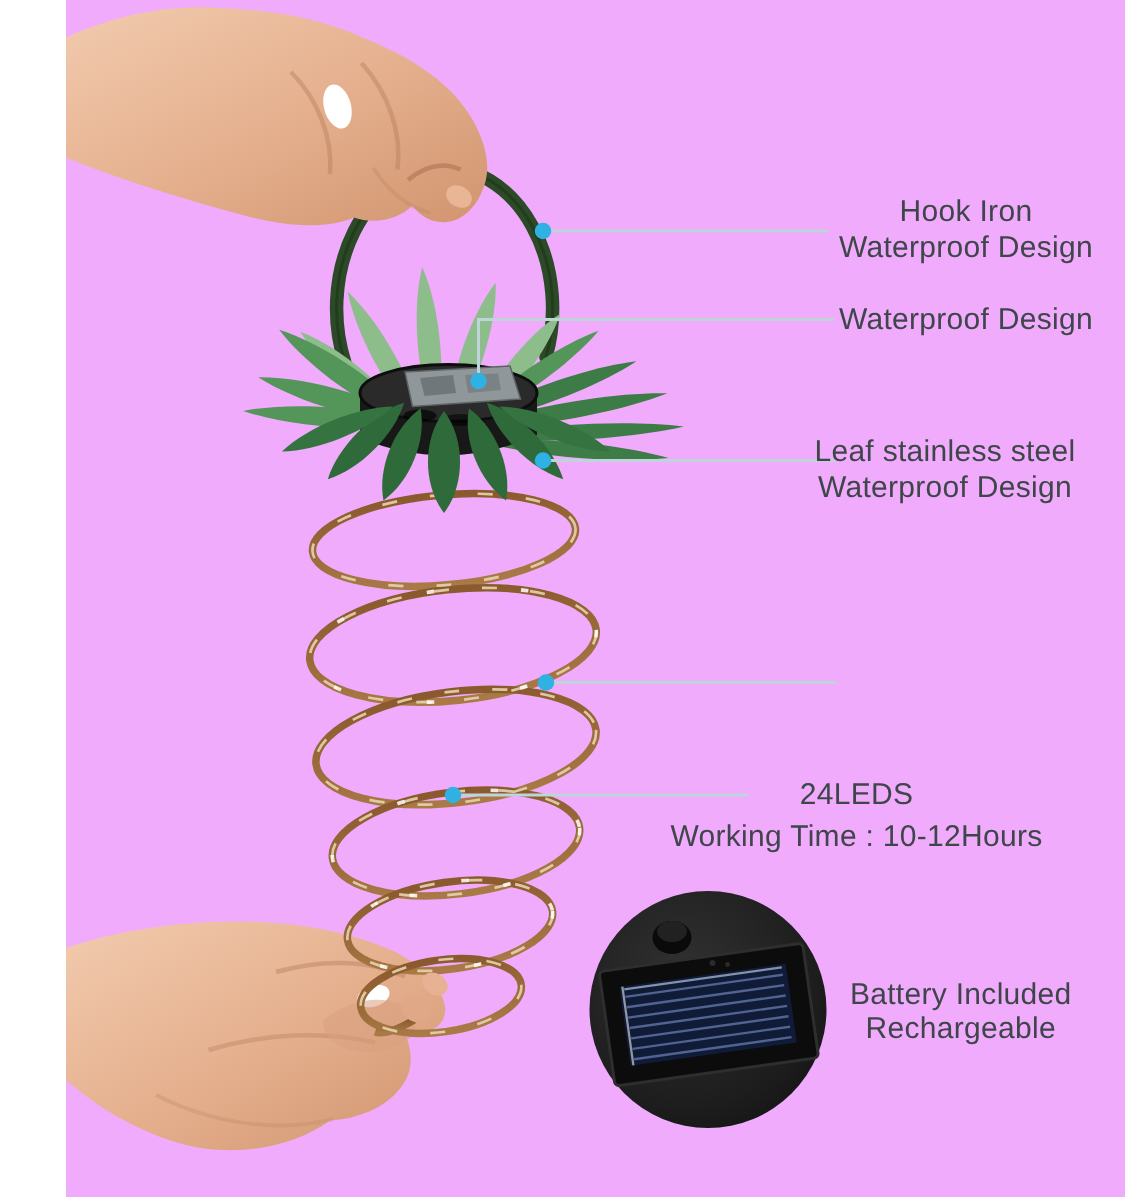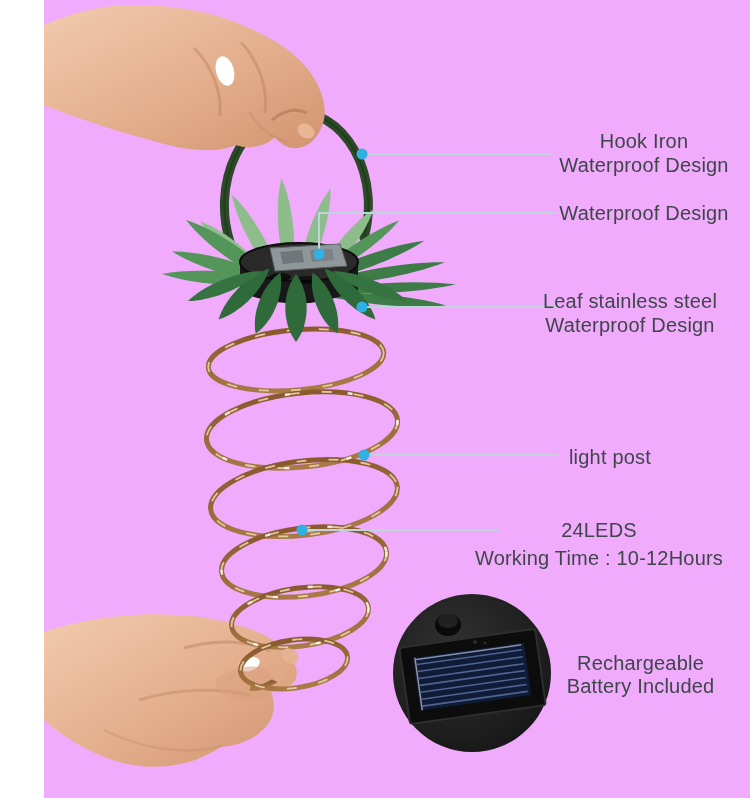--- a/index.html
+++ b/index.html
@@ -10,21 +10,21 @@
   }
   #artwork{position:absolute;left:0;top:0;}
   .lbl{
     position:absolute;text-align:center;color:#3f464a;
     font-size:20px;line-height:24px;letter-spacing:0.2px;
   }
   #lbl-hook{left:470px;top:129px;width:260px;}
   #lbl-solar{left:470px;top:201px;width:260px;}
   #lbl-leaf{left:456px;top:289px;width:260px;}
   #lbl-light-post{left:486px;top:445px;width:160px;}
-  #lbl-leds{left:424px;top:516px;width:262px;line-height:28px;}
+  #lbl-leds{left:396px;top:516px;width:262px;line-height:28px;}
   #lbl-battery{left:494px;top:652px;width:205px;line-height:23px;}
 </style>
 </head>
 <body>
 
 <div id="stage">
 
   <svg id="artwork" width="750" height="798" viewBox="0 0 750 798">
     <defs>
       <linearGradient id="skin" x1="0" y1="0" x2="1" y2="1">
@@ -209,27 +209,24 @@
 
   <div class="lbl" id="lbl-solar">
     <div>Waterproof Design</div>
   </div>
 
   <div class="lbl" id="lbl-leaf">
     <div>Leaf stainless steel</div>
     <div>Waterproof Design</div>
   </div>
 
-  <div class="lbl" id="lbl-light-post">
-    <div>light post</div>
-  </div>
 
   <div class="lbl" id="lbl-leds">
     <div>24LEDS</div>
     <div>Working Time : 10-12Hours</div>
   </div>
 
   <div class="lbl" id="lbl-battery">
+    <div>Battery Included</div>
     <div>Rechargeable</div>
-    <div>Battery Included</div>
   </div>
 
 </div>
 
 </body></html>

